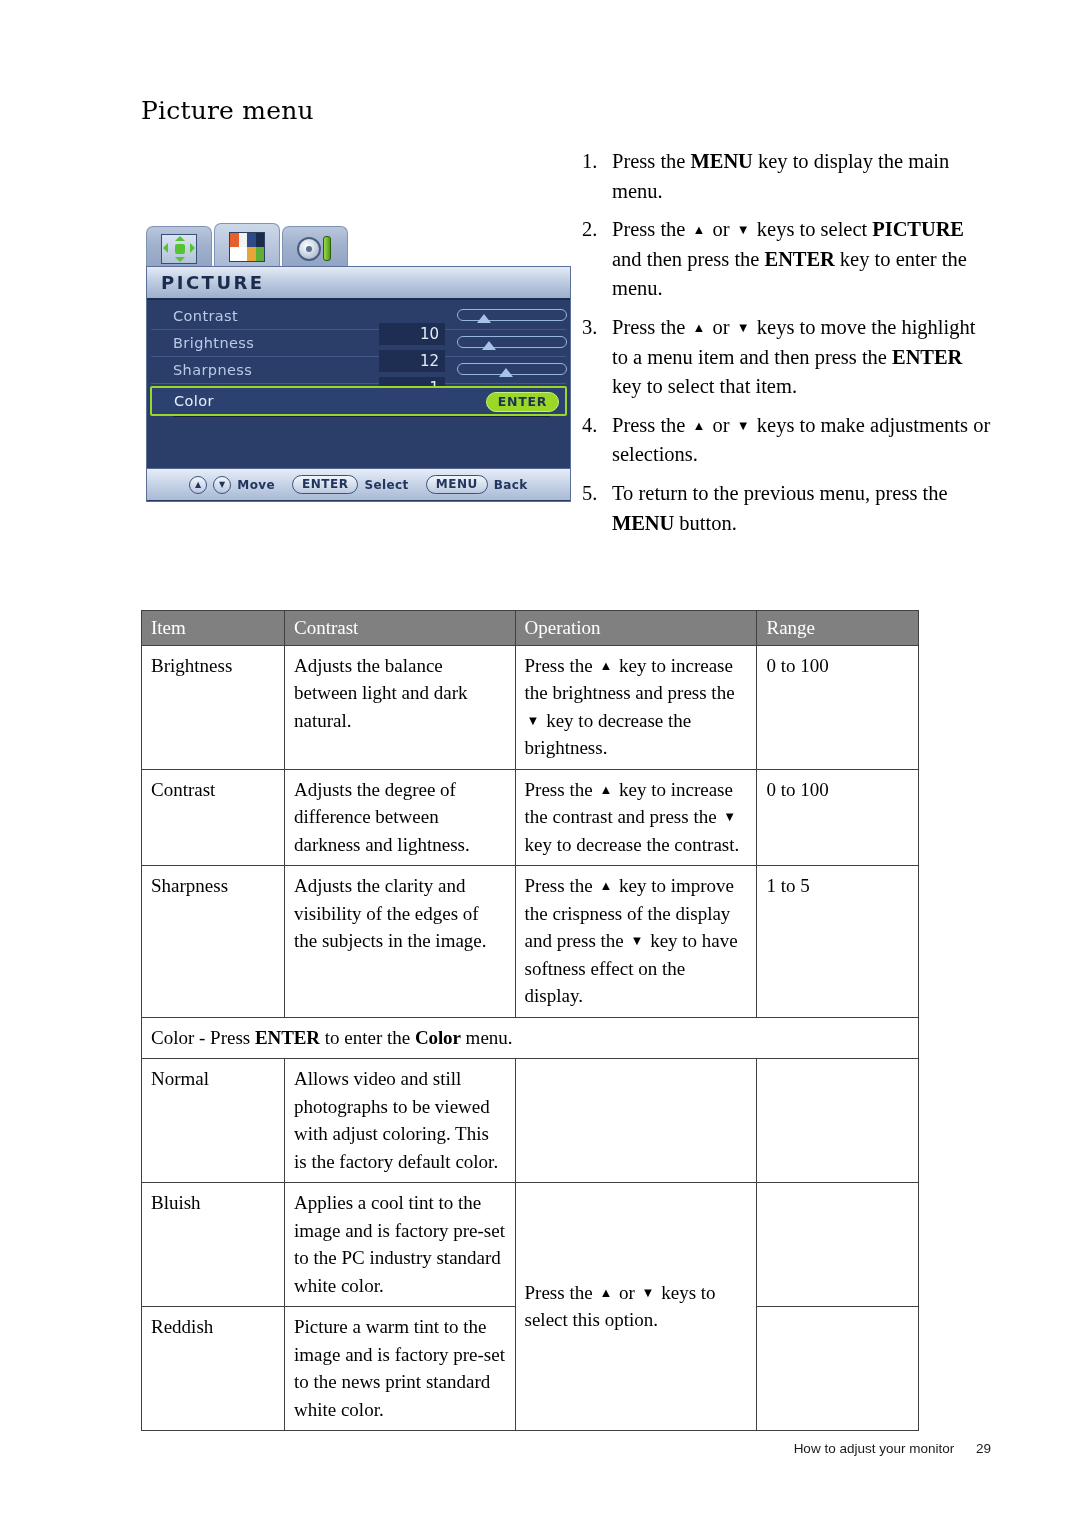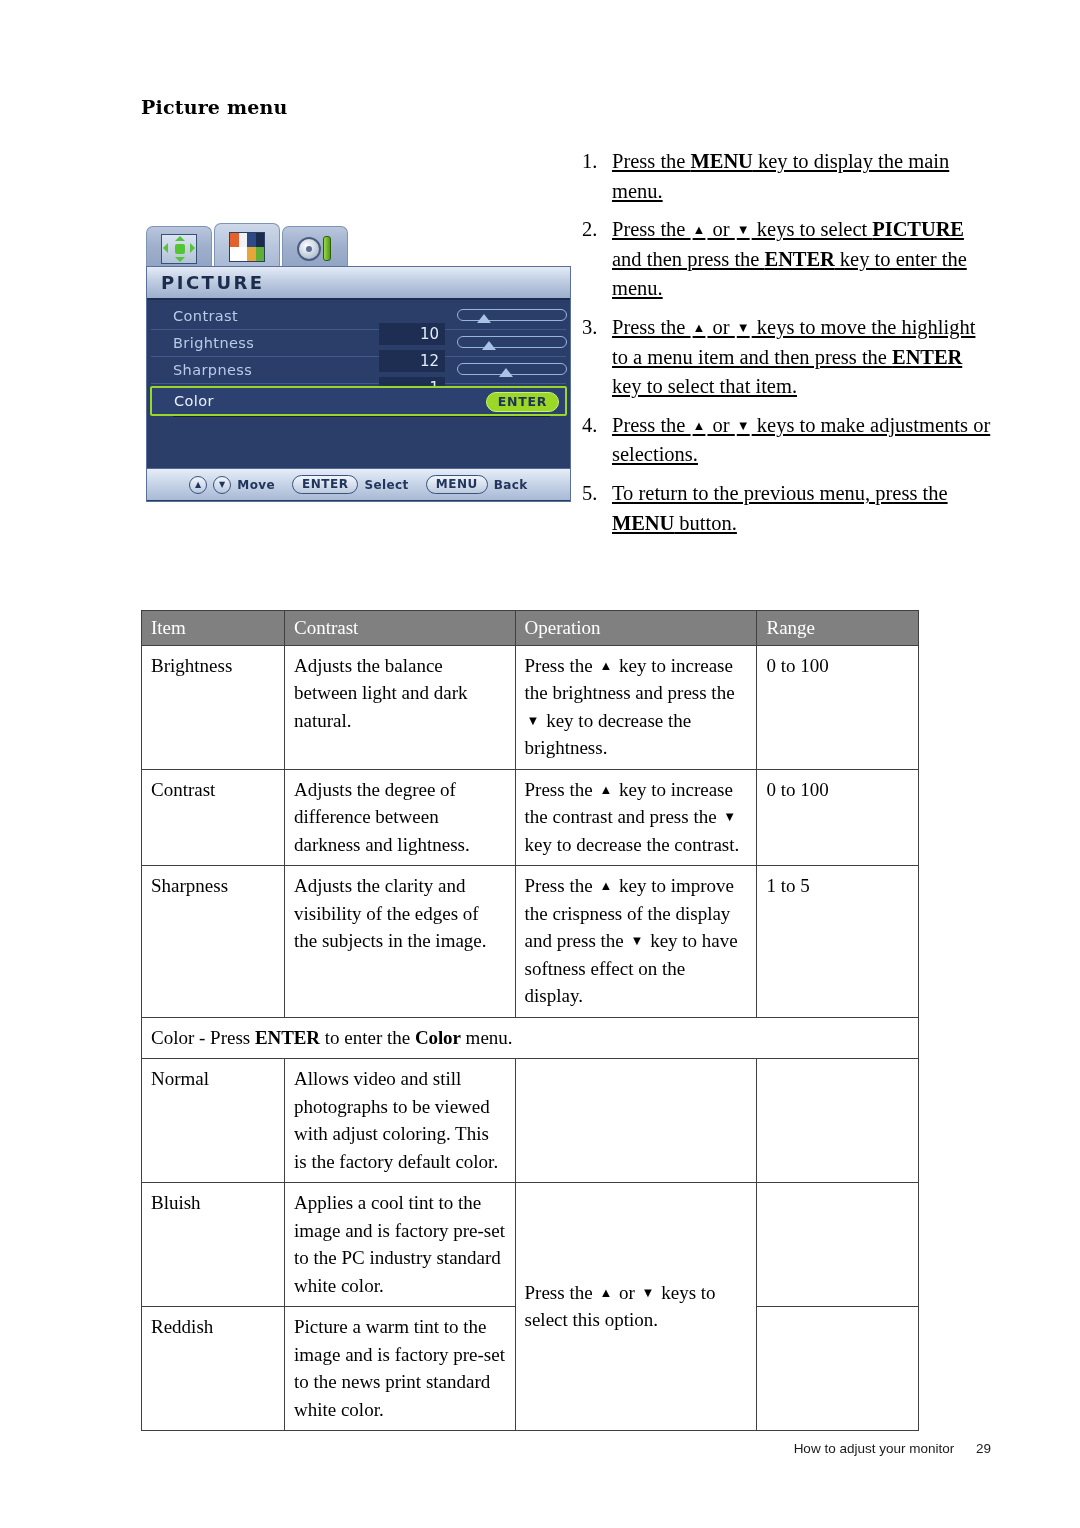--- a/index.html
+++ b/index.html
@@ -15,22 +15,22 @@
     color: #000;
     overflow: hidden;
   }
 
   
   #page-title {
     position: absolute;
     left: 141px;
     top: 96px;
     font-family: "DejaVu Serif", "Liberation Serif", serif;
-    font-weight: bold;
-    font-size: 19px;
+    font-weight: normal;
+    font-size: 25px;
     letter-spacing: 0.2px;
     color: #000;
   }
 
   
   #instructions {
     position: absolute;
     left: 582px;
     top: 147px;
     width: 412px;
@@ -42,21 +42,20 @@
     align-items: flex-start;
     margin-bottom: 9px;
   }
   .instr-num {
     width: 30px;
     flex: 0 0 30px;
     text-align: left;
   }
   .instr-text {
     flex: 1 1 auto;
-    text-decoration: underline;
   }
   .b { font-weight: bold; letter-spacing: -0.1px; }
   .ar {
     font-size: 13px;
     vertical-align: 2px;
     line-height: 1;
     padding: 0 2px;
   }
   .ar-up::before { content: "\25B2"; }
   .ar-dn::before { content: "\25BC"; }

